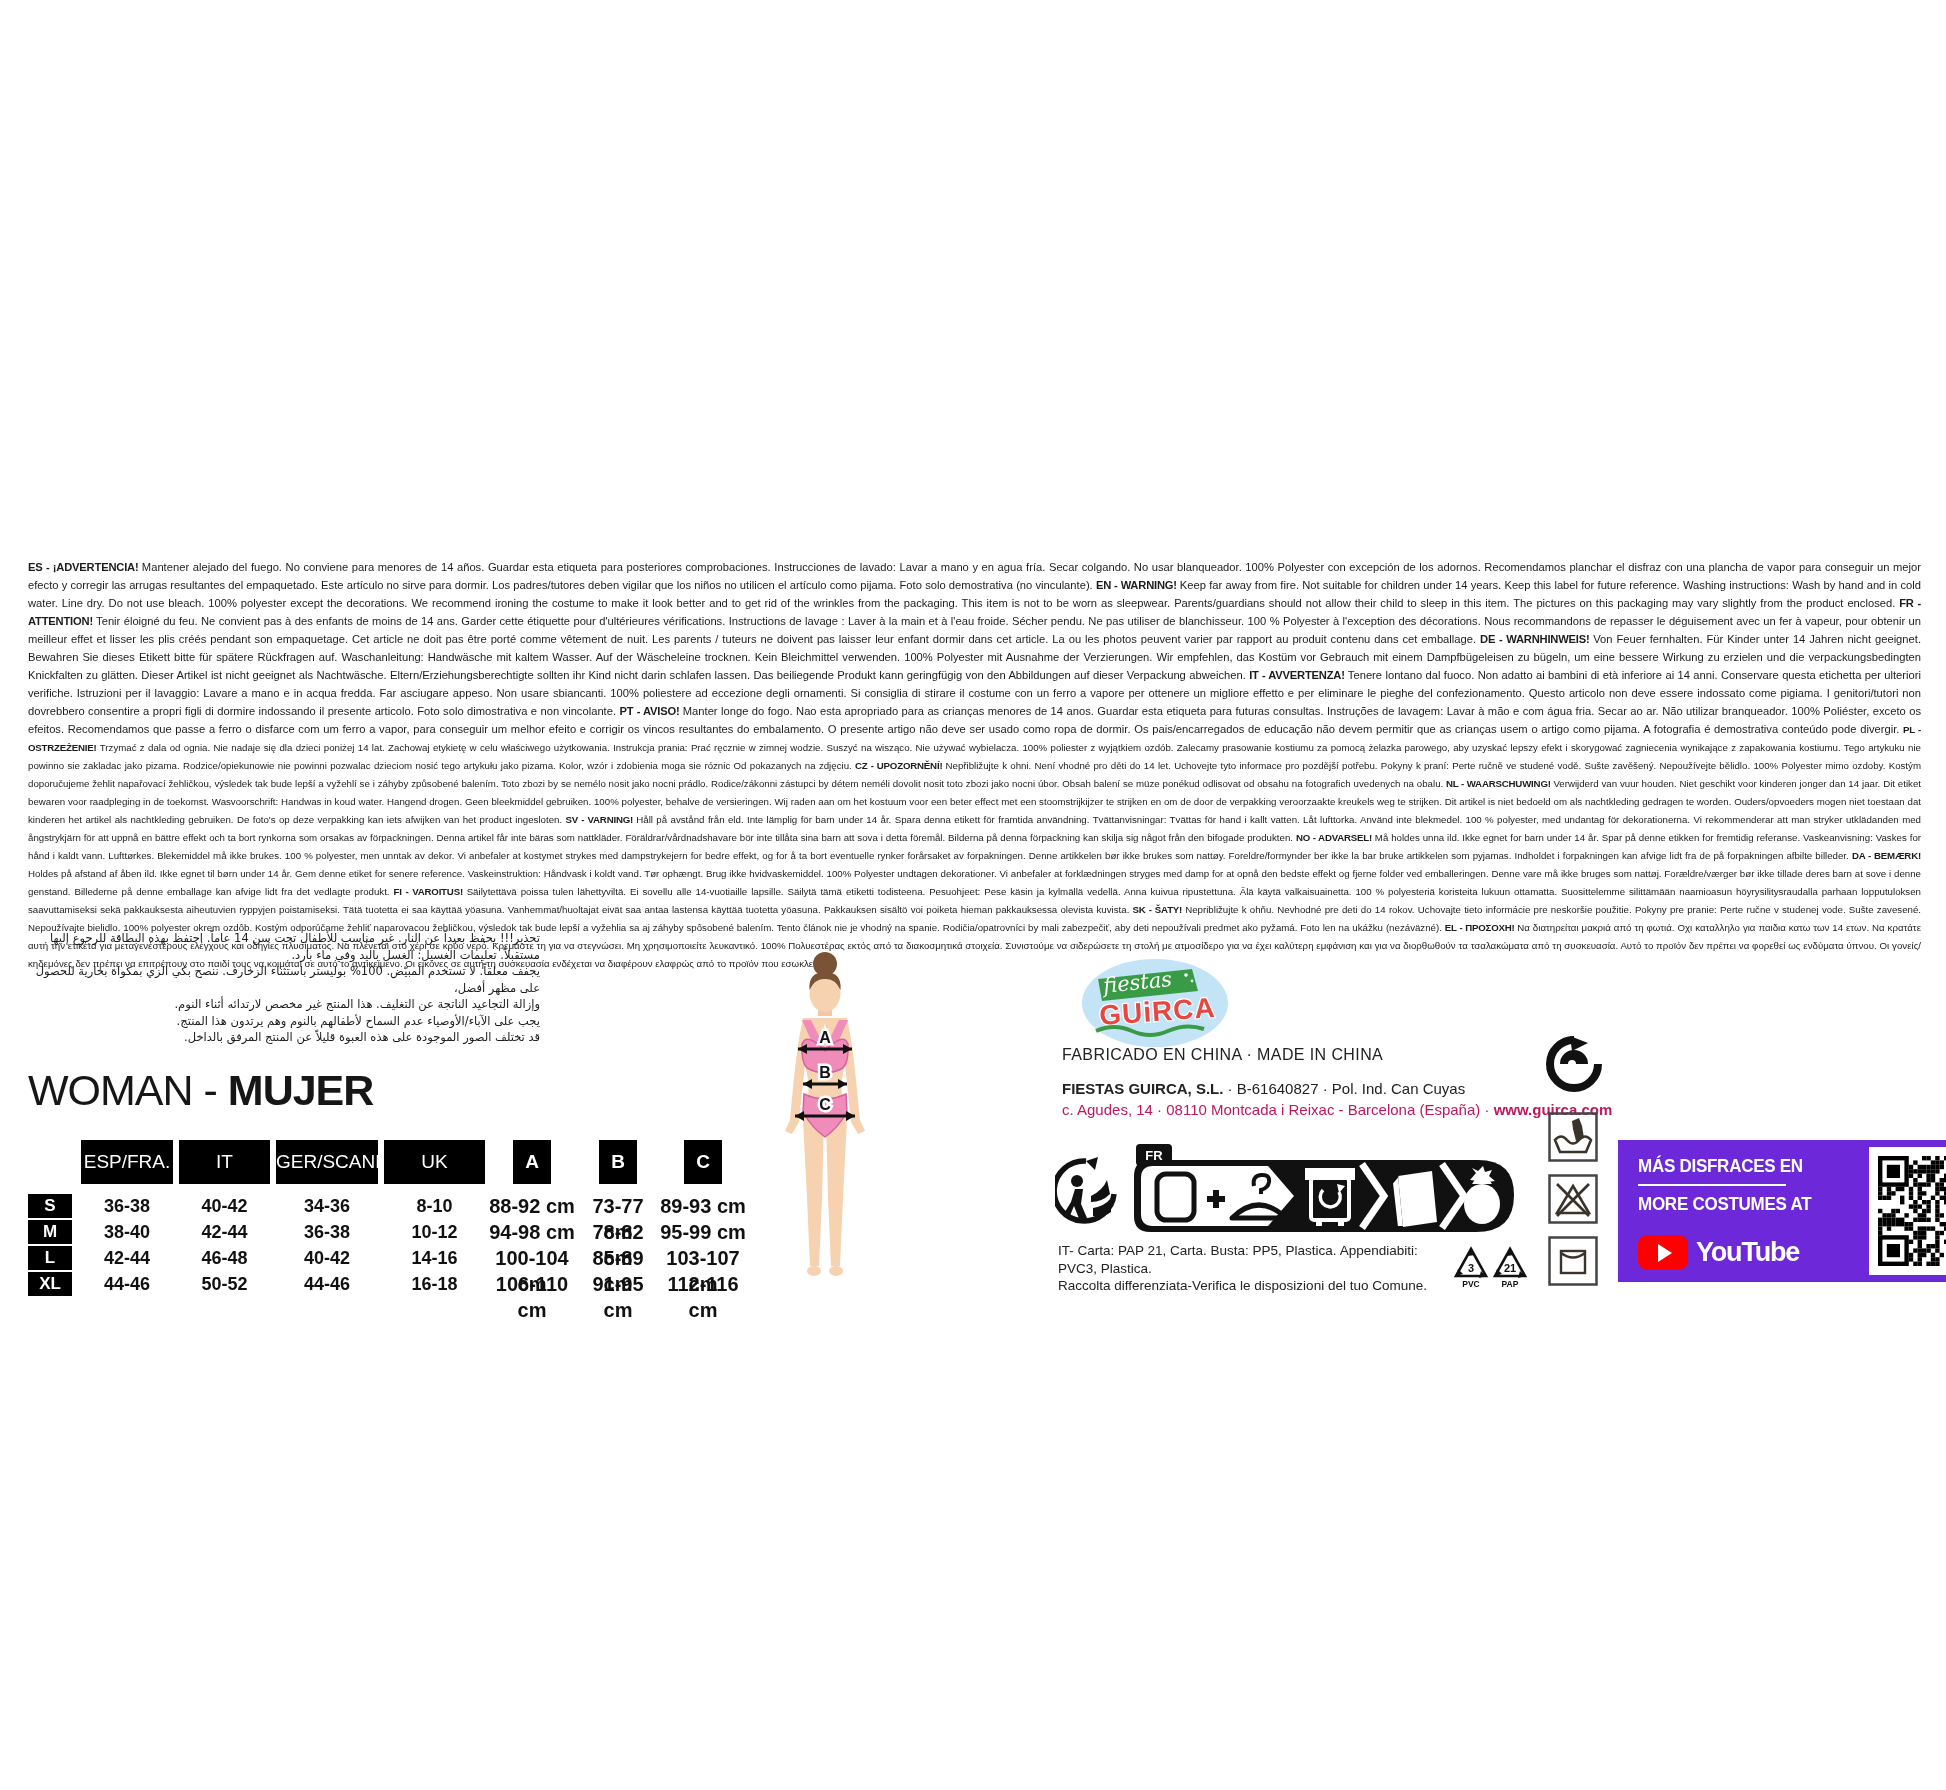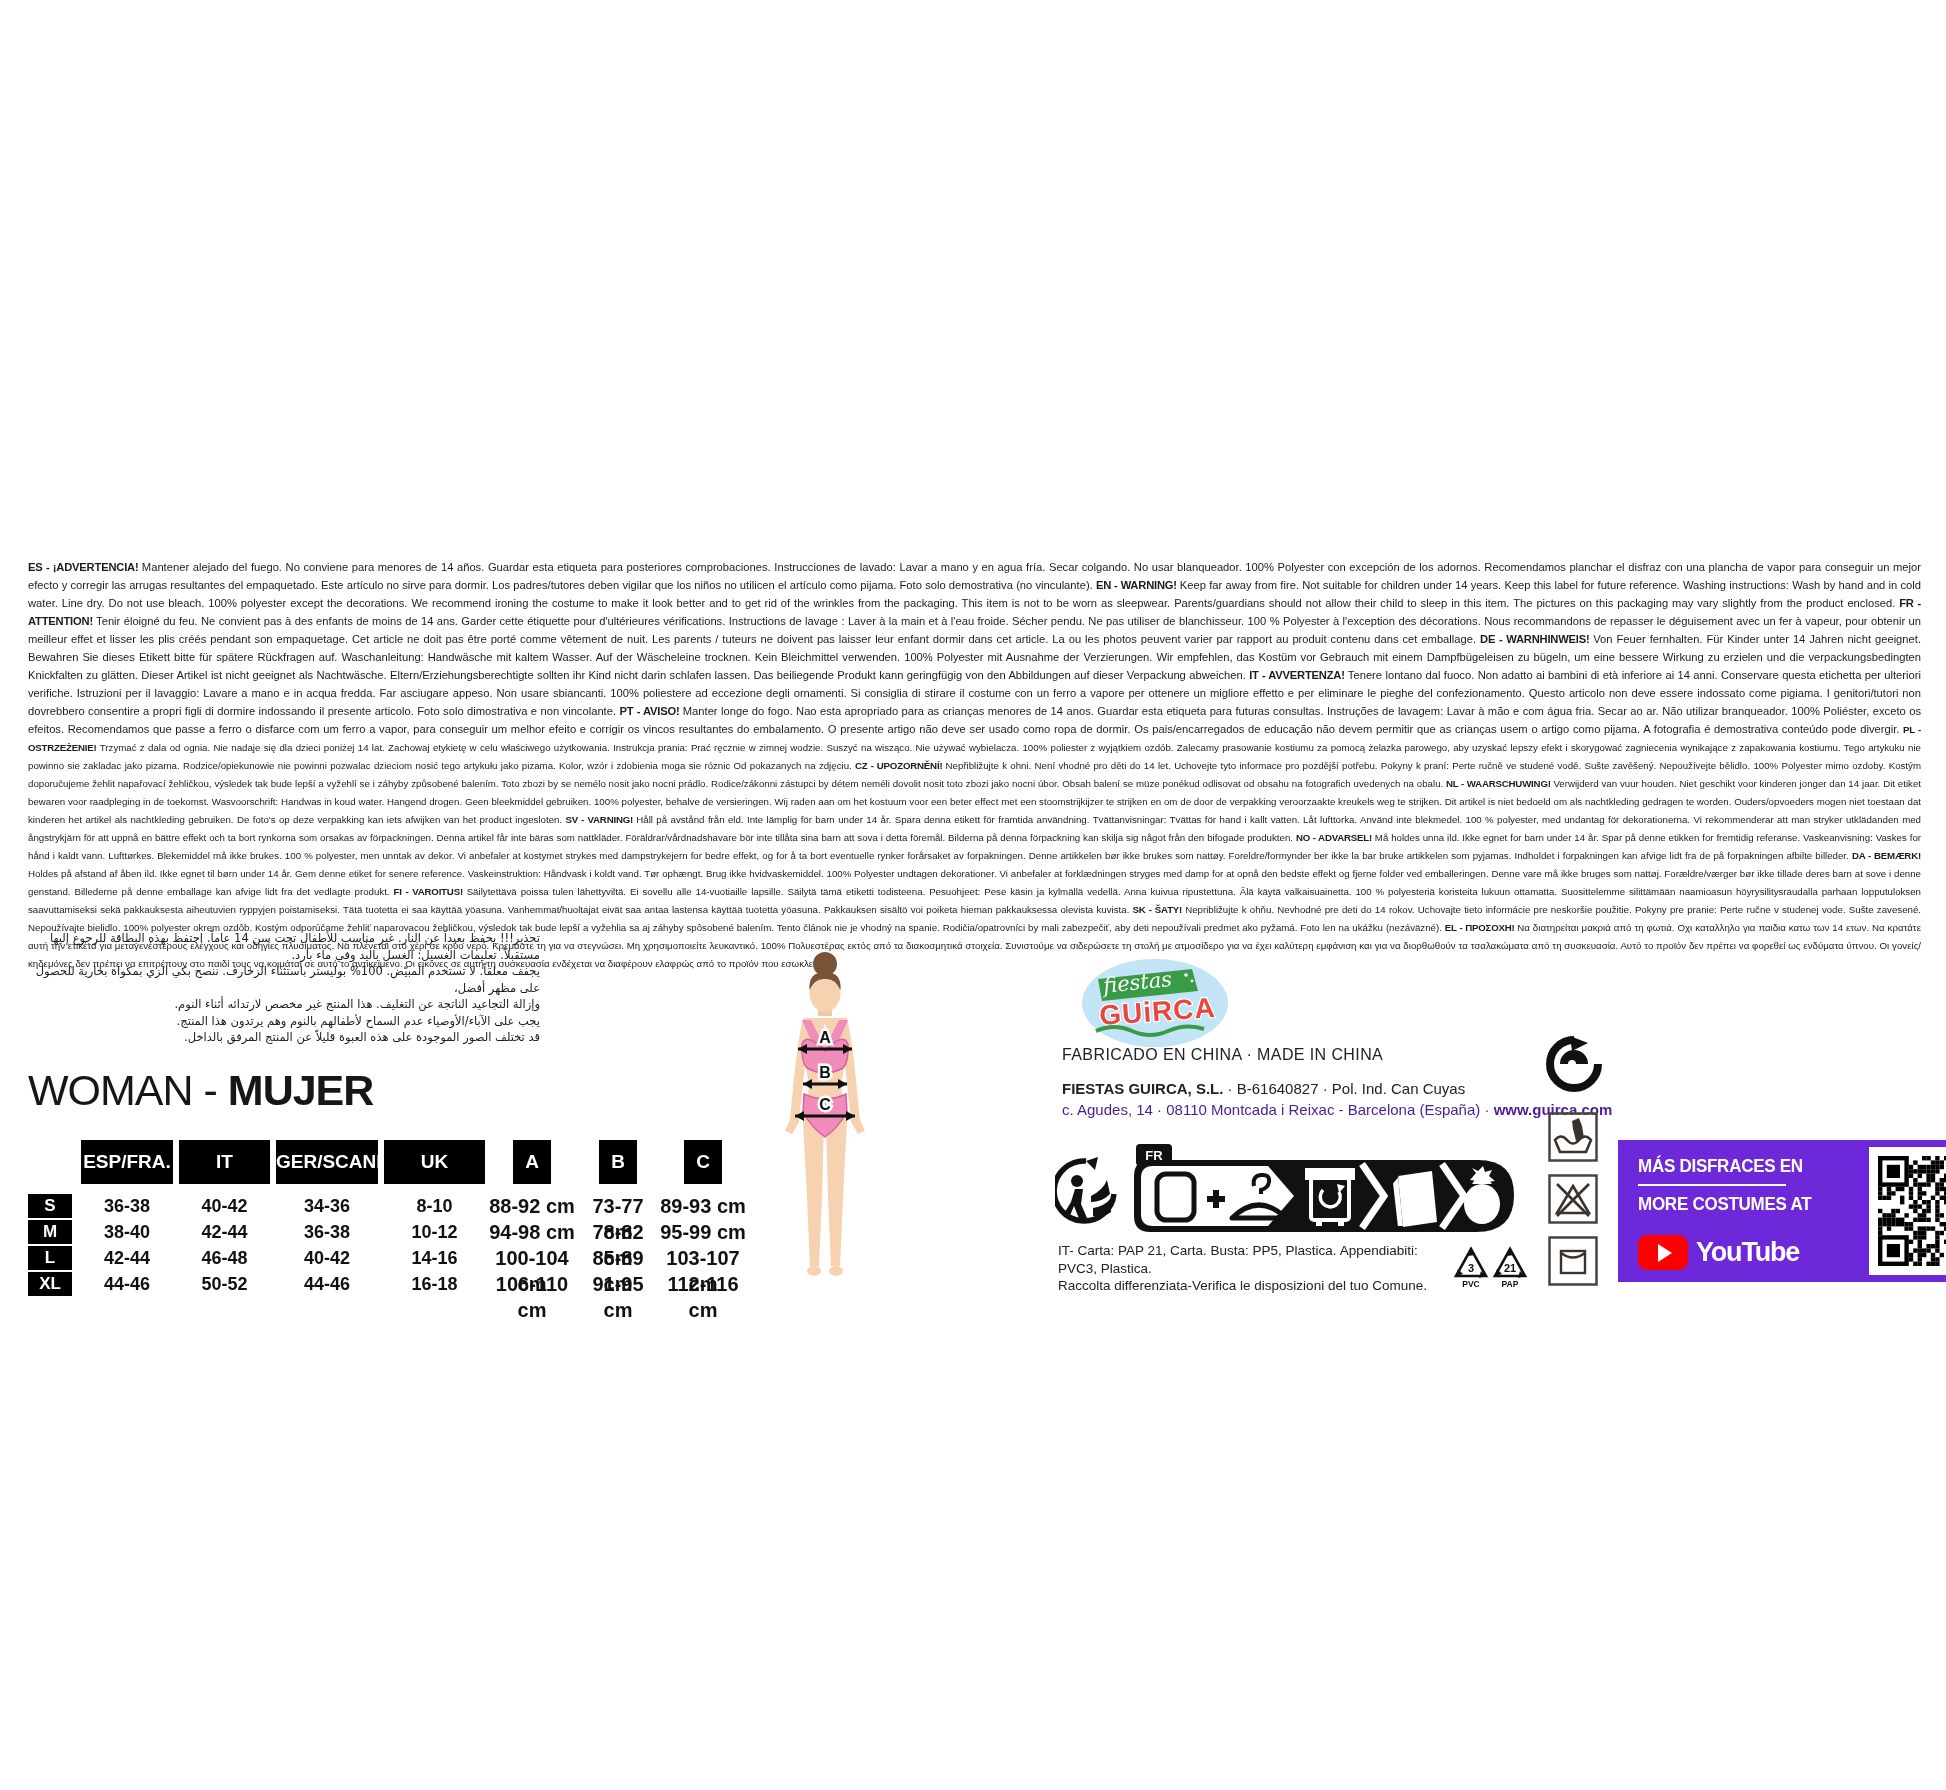--- a/index.html
+++ b/index.html
@@ -21,34 +21,34 @@
   
   .title{left:28px;top:1066px;font-size:43px;letter-spacing:-1px;color:#161616;white-space:nowrap;}
   .title .t-en{font-weight:400;}
   .title .t-es{font-weight:700;}
 
   
   .size-table{left:28px;top:1140px;display:grid;
               grid-template-columns:50px 98px 97px 108px 107px 88px 84px 86px;
               row-gap:0;align-items:center;}
   .size-table .corner{height:44px;margin-bottom:9px;}
-  .hdr{background:#000;color:#fff;font-weight:700;font-size:19px;height:44px;line-height:44px;
+  .hdr{background:#000;color:#fff;font-weight:400;font-size:19px;height:44px;line-height:44px;
        text-align:center;margin:0 3px 9px 3px;}
   .hdr-sm{background:#000;color:#fff;font-weight:700;font-size:19px;height:44px;line-height:44px;
           width:38px;text-align:center;margin:0 auto 9px auto;}
   .rowlabel{background:#000;color:#fff;font-weight:700;font-size:17px;height:24px;line-height:24px;
             width:44px;text-align:center;margin:1px 0;}
   .cell{font-weight:700;font-size:18px;text-align:center;height:26px;line-height:26px;}
   .cell.cm{font-size:20px;}
 
   
   .made-in{left:1062px;top:1046px;font-size:16px;letter-spacing:0.4px;color:#222;}
   .company{left:1062px;top:1080px;font-size:15px;color:#222;}
   .company b{font-weight:700;}
-  .address{left:1062px;top:1101px;font-size:15px;color:#4c1d95;}
+  .address{left:1062px;top:1101px;font-size:15px;color:#be185d;}
   .address b{font-weight:700;}
 
   .it-disposal{left:1058px;top:1242px;font-size:13.5px;line-height:17.5px;color:#222;width:400px;}
 
   
   .promo{left:1618px;top:1140px;width:392px;height:142px;background:#6d28d9;}
   .promo-text{position:absolute;left:20px;top:15px;color:#fff;font-weight:700;font-size:18.5px;
               letter-spacing:-0.3px;transform:scaleX(0.92);transform-origin:left;}
   .promo-divider{position:absolute;left:20px;top:44px;width:148px;height:2px;background:#fff;}
   .promo-text2{position:absolute;left:20px;top:53px;color:#fff;font-weight:700;font-size:18.5px;

